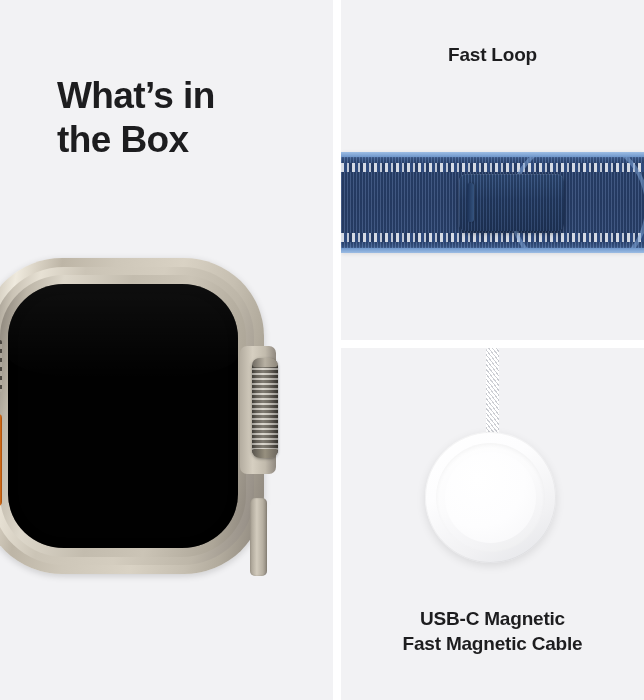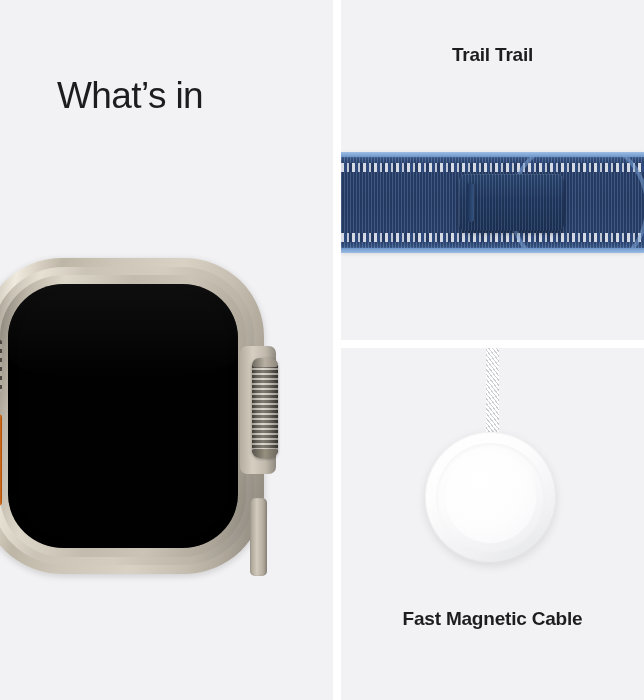--- a/index.html
+++ b/index.html
@@ -14,21 +14,21 @@
 
   
   .panel{position:absolute;background:#f2f2f4;overflow:hidden;}
   #panel-left{left:0;top:0;width:333px;height:700px;}
   #panel-band{left:341px;top:0;width:303px;height:340px;}
   #panel-charger{left:341px;top:348px;width:303px;height:352px;}
 
   
   .headline{
     position:absolute;left:57px;top:74px;width:260px;
-    font-size:37px;line-height:44px;font-weight:normal;
+    font-size:37px;line-height:44px;font-weight:bold;
     color:#1d1d1f;letter-spacing:-0.6px;
   }
   .caption{
     position:absolute;left:0;width:303px;text-align:center;
     font-size:19px;line-height:25px;font-weight:bold;
     color:#1d1d1f;letter-spacing:-0.2px;
   }
   #band-label{top:42px;}
   #charger-label{top:258px;}
 
@@ -217,20 +217,21 @@
 </style>
 </head>
 <body>
 
 <div id="stage">
 
   <div class="panel" id="panel-left">
 
     <div class="headline">
       <div>What’s in</div>
+      <div>the Box</div>
     </div>
 
     <div id="watch-wrap">
       <div class="watch-case">
         <div class="case-inner-ring"></div>
         <div class="case-bezel"></div>
         <div class="watch-screen">
           <div class="screen-gloss"></div>
         </div>
         <div class="speaker-grille"></div>
@@ -241,39 +242,40 @@
       <div class="crown">
         <div class="crown-ridges"></div>
         <div class="crown-cap"></div>
         <div class="crown-cap-b"></div>
       </div>
       <div class="side-button"></div>
     </div>
   </div>
 
   <div class="panel" id="panel-band">
-    <div class="caption" id="band-label">Trail Trail</div>
+    <div class="caption" id="band-label">Fast Loop</div>
 
     <div id="band">
       <div class="band-rib"></div>
       <div class="band-dash" id="band-dash-top"></div>
       <div class="band-dash" id="band-dash-bottom"></div>
       <div class="band-loop-arc"></div>
       <div class="band-loop">
         <div class="band-loop-rib"></div>
         <div class="band-loop-tab"></div>
       </div>
       <div class="band-edge" id="band-edge-top"></div>
       <div class="band-edge" id="band-edge-bottom"></div>
     </div>
   </div>
 
   <div class="panel" id="panel-charger">
     <div id="charger-cable"></div>
     <div class="caption" id="charger-label">
+      <div>USB-C Magnetic</div>
       <div>Fast Magnetic Cable</div>
     </div>
   </div>
 
   <div id="charger-puck">
     <div class="puck-inner">
       <div class="puck-core"></div>
     </div>
   </div>
 

